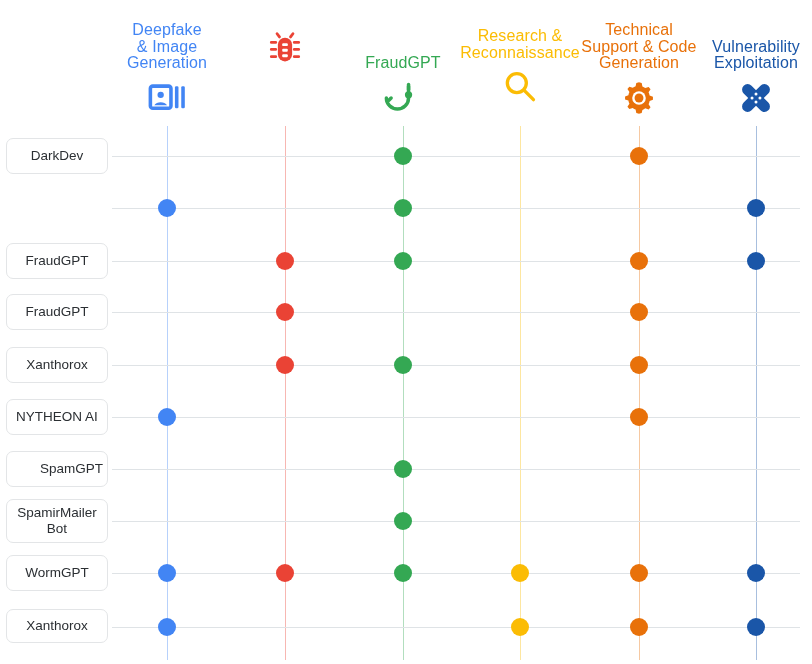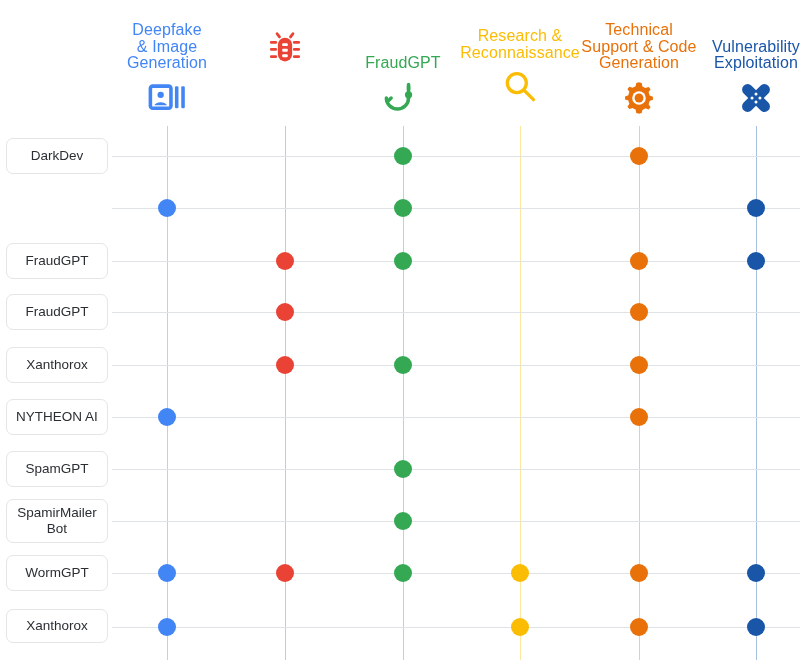--- a/index.html
+++ b/index.html
@@ -186,21 +186,21 @@
     <div class="hline" style="left: 112px; top: 365px; width: 688px;"></div>
     <div class="dot" style="left: 285px; top: 365px; background: rgb(234, 67, 53);"></div>
     <div class="dot" style="left: 403px; top: 365px; background: rgb(52, 168, 83);"></div>
     <div class="dot" style="left: 639px; top: 365px; background: rgb(232, 113, 10);"></div>
     <div class="row-label" style="top: 399px; height: 36px;">
       <span>NYTHEON AI</span>
     </div>
     <div class="hline" style="left: 112px; top: 417px; width: 688px;"></div>
     <div class="dot" style="left: 167px; top: 417px; background: rgb(66, 133, 244);"></div>
     <div class="dot" style="left: 639px; top: 417px; background: rgb(232, 113, 10);"></div>
-    <div class="row-label" style="top: 451px; height: 36px;">
+    <div class="row-label" style="top: 451px; height: 36px; justify-content: flex-end;">
       <span>SpamGPT</span>
     </div>
     <div class="hline" style="left: 112px; top: 469px; width: 688px;"></div>
     <div class="dot" style="left: 403px; top: 469px; background: rgb(52, 168, 83);"></div>
     <div class="row-label" style="top: 499px; height: 44px;">
       <span>SpamirMailer Bot</span>
     </div>
     <div class="hline" style="left: 112px; top: 521px; width: 688px;"></div>
     <div class="dot" style="left: 403px; top: 521px; background: rgb(52, 168, 83);"></div>
     <div class="row-label" style="top: 555px; height: 36px;">

